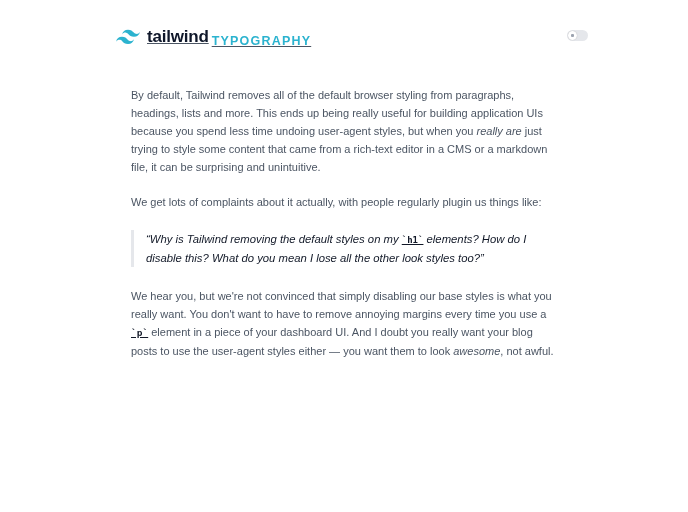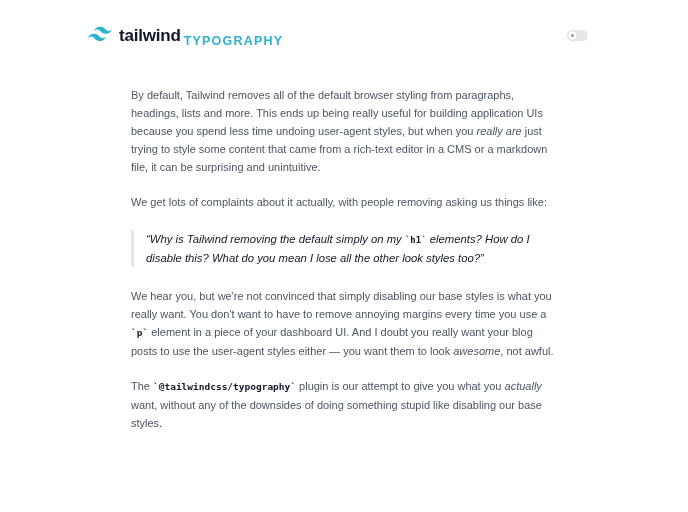--- a/index.html
+++ b/index.html
@@ -6,22 +6,22 @@
     html, body {
       width: 688px; height: 512px; overflow: hidden;
       background: #ffffff;
       font-family: "Liberation Sans", sans-serif;
       color: #4b5563;
     }
     .header {
       position: absolute; left: 0; top: 0; width: 688px; height: 70px;
     }
     .logo {
-      position: absolute; left: 88px; top: 26px;
-      display: flex; align-items: flex-start;
+      position: absolute; left: 116px; top: 26px;
+      display: flex; align-items: center; text-decoration: underline;
     }
     .logo svg { width: 24px; height: 16px; margin-right: 7px; }
     .logo-word {
       font-family: "Liberation Sans", sans-serif;
       font-size: 17px; font-weight: 700; color: #0f172a; letter-spacing: -0.2px;
     }
     .logo-sub {
       font-family: "Liberation Sans", sans-serif;
       font-size: 12.5px; font-weight: 700; color: #38bdf8;
       letter-spacing: 1.2px; margin-left: 3px; margin-top: 8px;
@@ -47,21 +47,21 @@
       font-size: 14.2px; line-height: 20px; color: #4b5563;
       margin-bottom: 20px;
     }
     .p {
       font-size: 11px; line-height: 18px; color: #4b5563;
       margin-bottom: 17px;
     }
     .p em { font-style: italic; }
     code {
       font-family: "DejaVu Sans Mono", monospace; font-size: 9.5px;
-      font-weight: 700; color: #111827;
+      font-weight: 700; color: #111827; text-decoration: underline;
     }
     blockquote {
       border-left: 3px solid #e5e7eb;
       padding-left: 12px;
       font-style: italic; font-weight: 500;
       font-size: 11.3px; line-height: 18px; color: #111827;
       margin: 19px 0 20px 0;
       padding-top: 0; padding-bottom: 0;
     }
     blockquote code { font-style: normal; font-size: 9px; }
@@ -79,21 +79,20 @@
   </div>
   <div class="toggle">
     <div class="toggle-knob"></div>
   </div>
 </div>
 
 <main class="article">
 
   <p class="p"><span>By default, Tailwind removes all of the default browser styling from paragraphs, headings, lists and more. This ends up being really useful for building application UIs because you spend less time undoing user-agent styles, but when you </span><em>really are</em><span> just trying to style some content that came from a rich-text editor in a CMS or a markdown file, it can be surprising and unintuitive.</span></p>
 
-  <p class="p" style="margin-bottom:0">We get lots of complaints about it actually, with people removing asking us things like:</p>
+  <p class="p" style="margin-bottom:0">We get lots of complaints about it actually, with people regularly plugin us things like:</p>
 
-  <blockquote><span>“Why is Tailwind removing the default simply on my </span><code>`h1`</code><span> elements? How do I disable this? What do you mean I lose all the other look styles too?”</span></blockquote>
+  <blockquote><span>“Why is Tailwind removing the default styles on my </span><code>`h1`</code><span> elements? How do I disable this? What do you mean I lose all the other look styles too?”</span></blockquote>
 
   <p class="p"><span>We hear you, but we're not convinced that simply disabling our base styles is what you really want. You don't want to have to remove annoying margins every time you use a </span><code>`p`</code><span> element in a piece of your dashboard UI. And I doubt you really want your blog posts to use the user-agent styles either — you want them to look </span><em>awesome</em><span>, not awful.</span></p>
 
-  <p class="p"><span>The </span><code>`@tailwindcss/typography`</code><span> plugin is our attempt to give you what you </span><em>actually</em><span> want, without any of the downsides of doing something stupid like disabling our base styles.</span></p>
 
 </main>
 
 </body></html>

